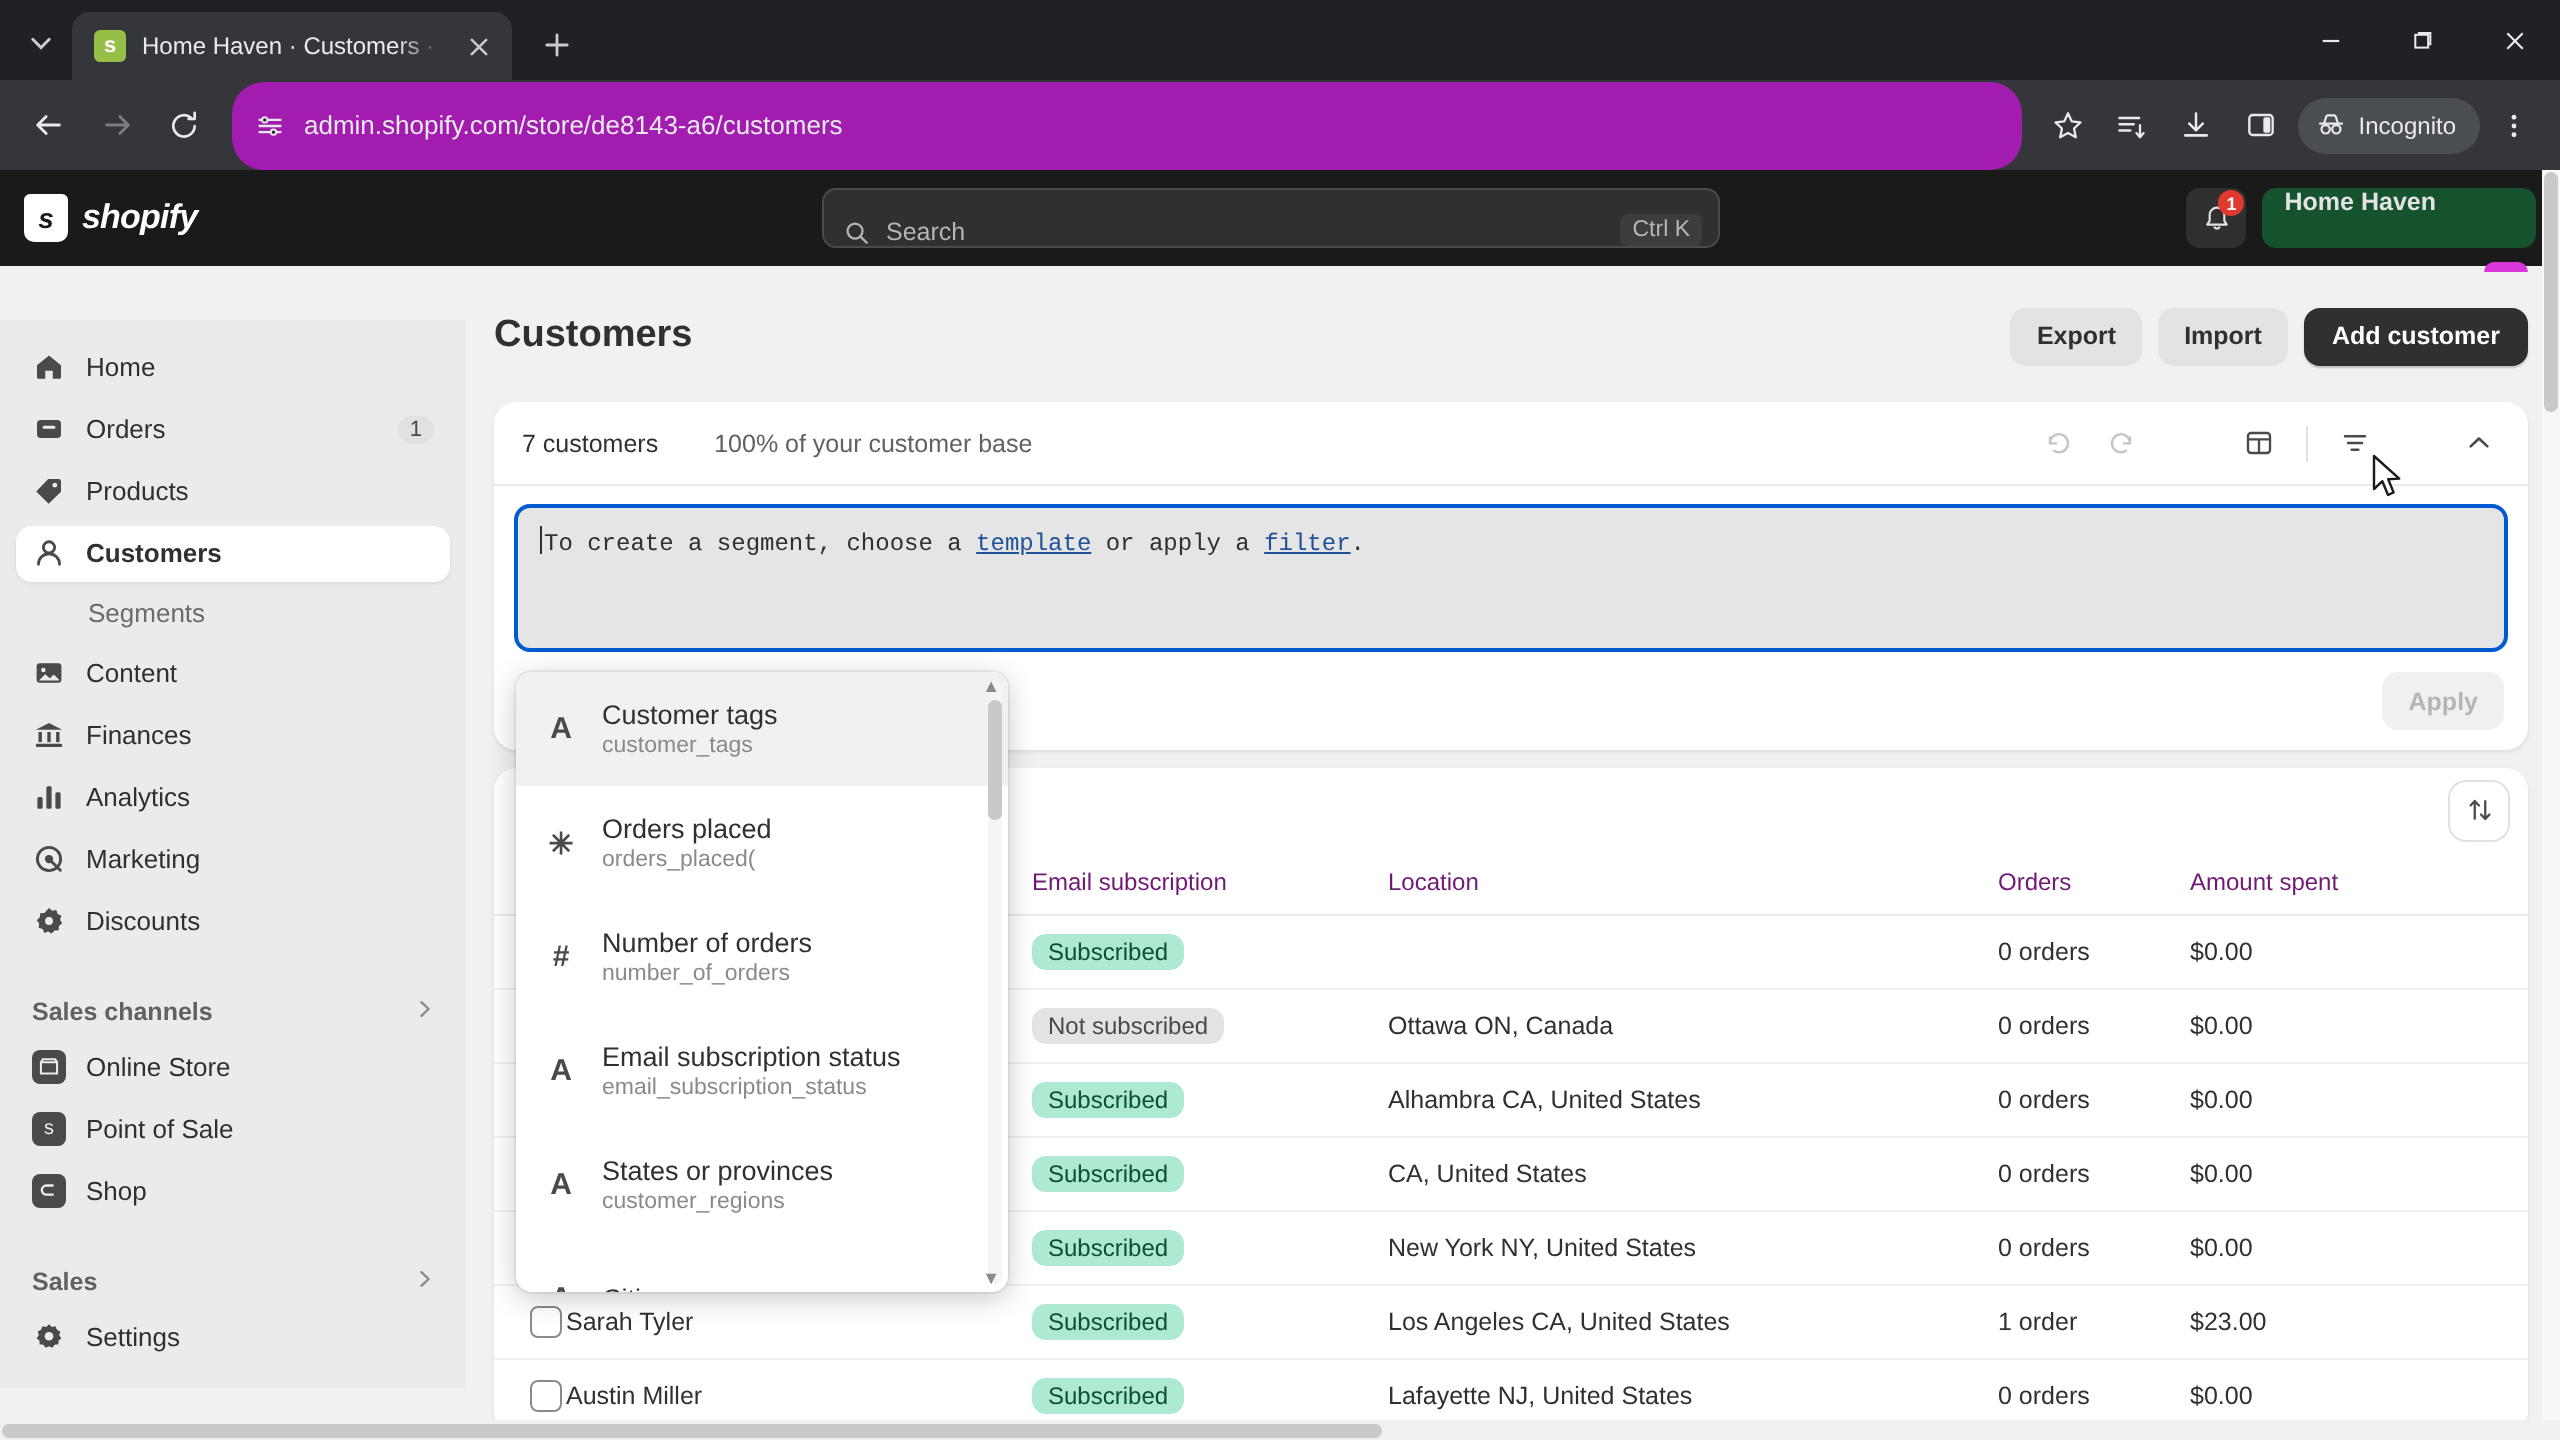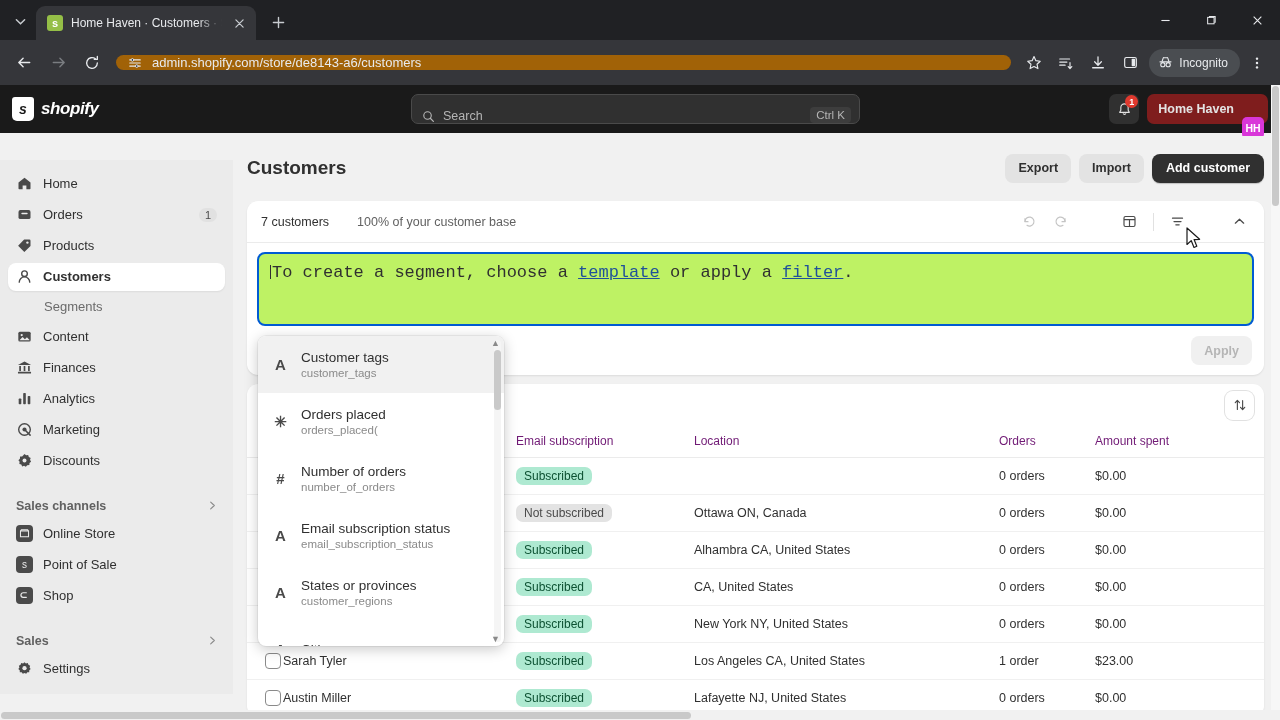--- a/index.html
+++ b/index.html
@@ -44,21 +44,21 @@
   .wincontrols { position: absolute; right: 0; top: 0; height: 40px; display: flex; }
   .wincontrol { width: 46px; height: 40px; display: flex; align-items: center; justify-content: center; color: #e8eaed; }
 
   .toolbar {
     height: 45px; background: #35363a;
     display: flex; align-items: center; gap: 2px; padding: 0 8px;
   }
   .navbtn { width: 32px; height: 32px; display: flex; align-items: center; justify-content: center; color: #e8eaed; border-radius: 50%; }
   .navbtn.dim { color: #7a7d81; }
   .omnibox {
-    flex: 1; height: 15px; background: #a16207; border-radius: 16px;
+    flex: 1; height: 44px; background: #a21caf; border-radius: 16px;
     display: flex; align-items: center; gap: 10px; padding: 0 12px; margin: 0 6px;
     color: #e8eaed; font-size: 13px;
   }
   .omni-url { flex: 1; color: #e8eaed; font-size: 13px; white-space: nowrap; overflow: hidden; }
   .tb-icon { width: 30px; height: 30px; display: flex; align-items: center; justify-content: center; color: #e8eaed; border-radius: 50%; flex: none; }
   .incognito-pill {
     height: 28px; background: #4a4d51; border-radius: 14px;
     display: flex; align-items: center; gap: 6px; padding: 0 12px 0 9px;
     color: #e8eaed; font-size: 12px; margin-left: 2px; flex: none;
   }
@@ -88,22 +88,22 @@
     border-radius: 4px; padding: 2px 6px;
   }
   .topbar-right { margin-left: auto; display: flex; align-items: center; gap: 8px; }
   .bell-wrap { position: relative; width: 30px; height: 30px; border-radius: 7px; background: #303030; display: flex; align-items: center; justify-content: center; color: #e3e3e3; }
   .bell-badge {
     position: absolute; top: 1px; right: 1px; min-width: 13px; height: 13px;
     background: #e0392e; color: #fff; border-radius: 7px; font-size: 9px;
     display: flex; align-items: center; justify-content: center; padding: 0 3px; font-weight: bold;
   }
   .store-pill {
-    height: 30px; background: #7f1d1d; border-radius: 7px;
-    display: flex; align-items: center; gap: 8px; padding: 0 4px 0 11px;
+    height: 30px; background: #14532d; border-radius: 7px;
+    display: flex; gap: 24px; padding: 0 4px 0 11px;
   }
   .store-name { color: #e3e3e3; font-size: 12.5px; font-weight: bold; }
   .store-avatar {
     width: 22px; height: 22px; border-radius: 5px; background: #d936d9;
     color: #fff; font-size: 10.5px; font-weight: bold;
     display: flex; align-items: center; justify-content: center; margin-top: 37px;
   }
 
   .body-row { display: flex; height: 587px; align-items: center; }
 
@@ -165,21 +165,21 @@
     width: 29px; height: 29px; border-radius: 8px; display: flex;
     align-items: center; justify-content: center; color: #4a4a4a;
   }
   .tool-btn.dim { color: #c4c4c4; }
   .tool-sep { width: 1px; height: 18px; background: #e1e1e1; margin: 0 7px; }
 
   .editor-wrap { padding: 9px 10px 0 10px; }
   .editor {
     border: 2px solid #005bd3; border-radius: 8px; min-height: 74px;
     padding: 9px 11px; font-family: "Liberation Mono", monospace;
-    font-size: 17px; color: #303030; position: relative; background: #bef264;
+    font-size: 12px; color: #303030; position: relative; background: #e5e5e5;
   }
   .editor .caret {
     display: inline-block; width: 1px; height: 14px; background: #303030;
     vertical-align: -2px; margin-right: 1px;
   }
   .editor a { color: #1f5199; text-decoration: underline; }
   .editor-foot { display: flex; padding: 10px 12px 10px 0; justify-content: flex-end; }
   .btn-apply {
     height: 29px; border-radius: 8px; padding: 0 13px; font-size: 12.5px;
     font-weight: bold; background: #f0f0f0; color: #b5b5b5;

